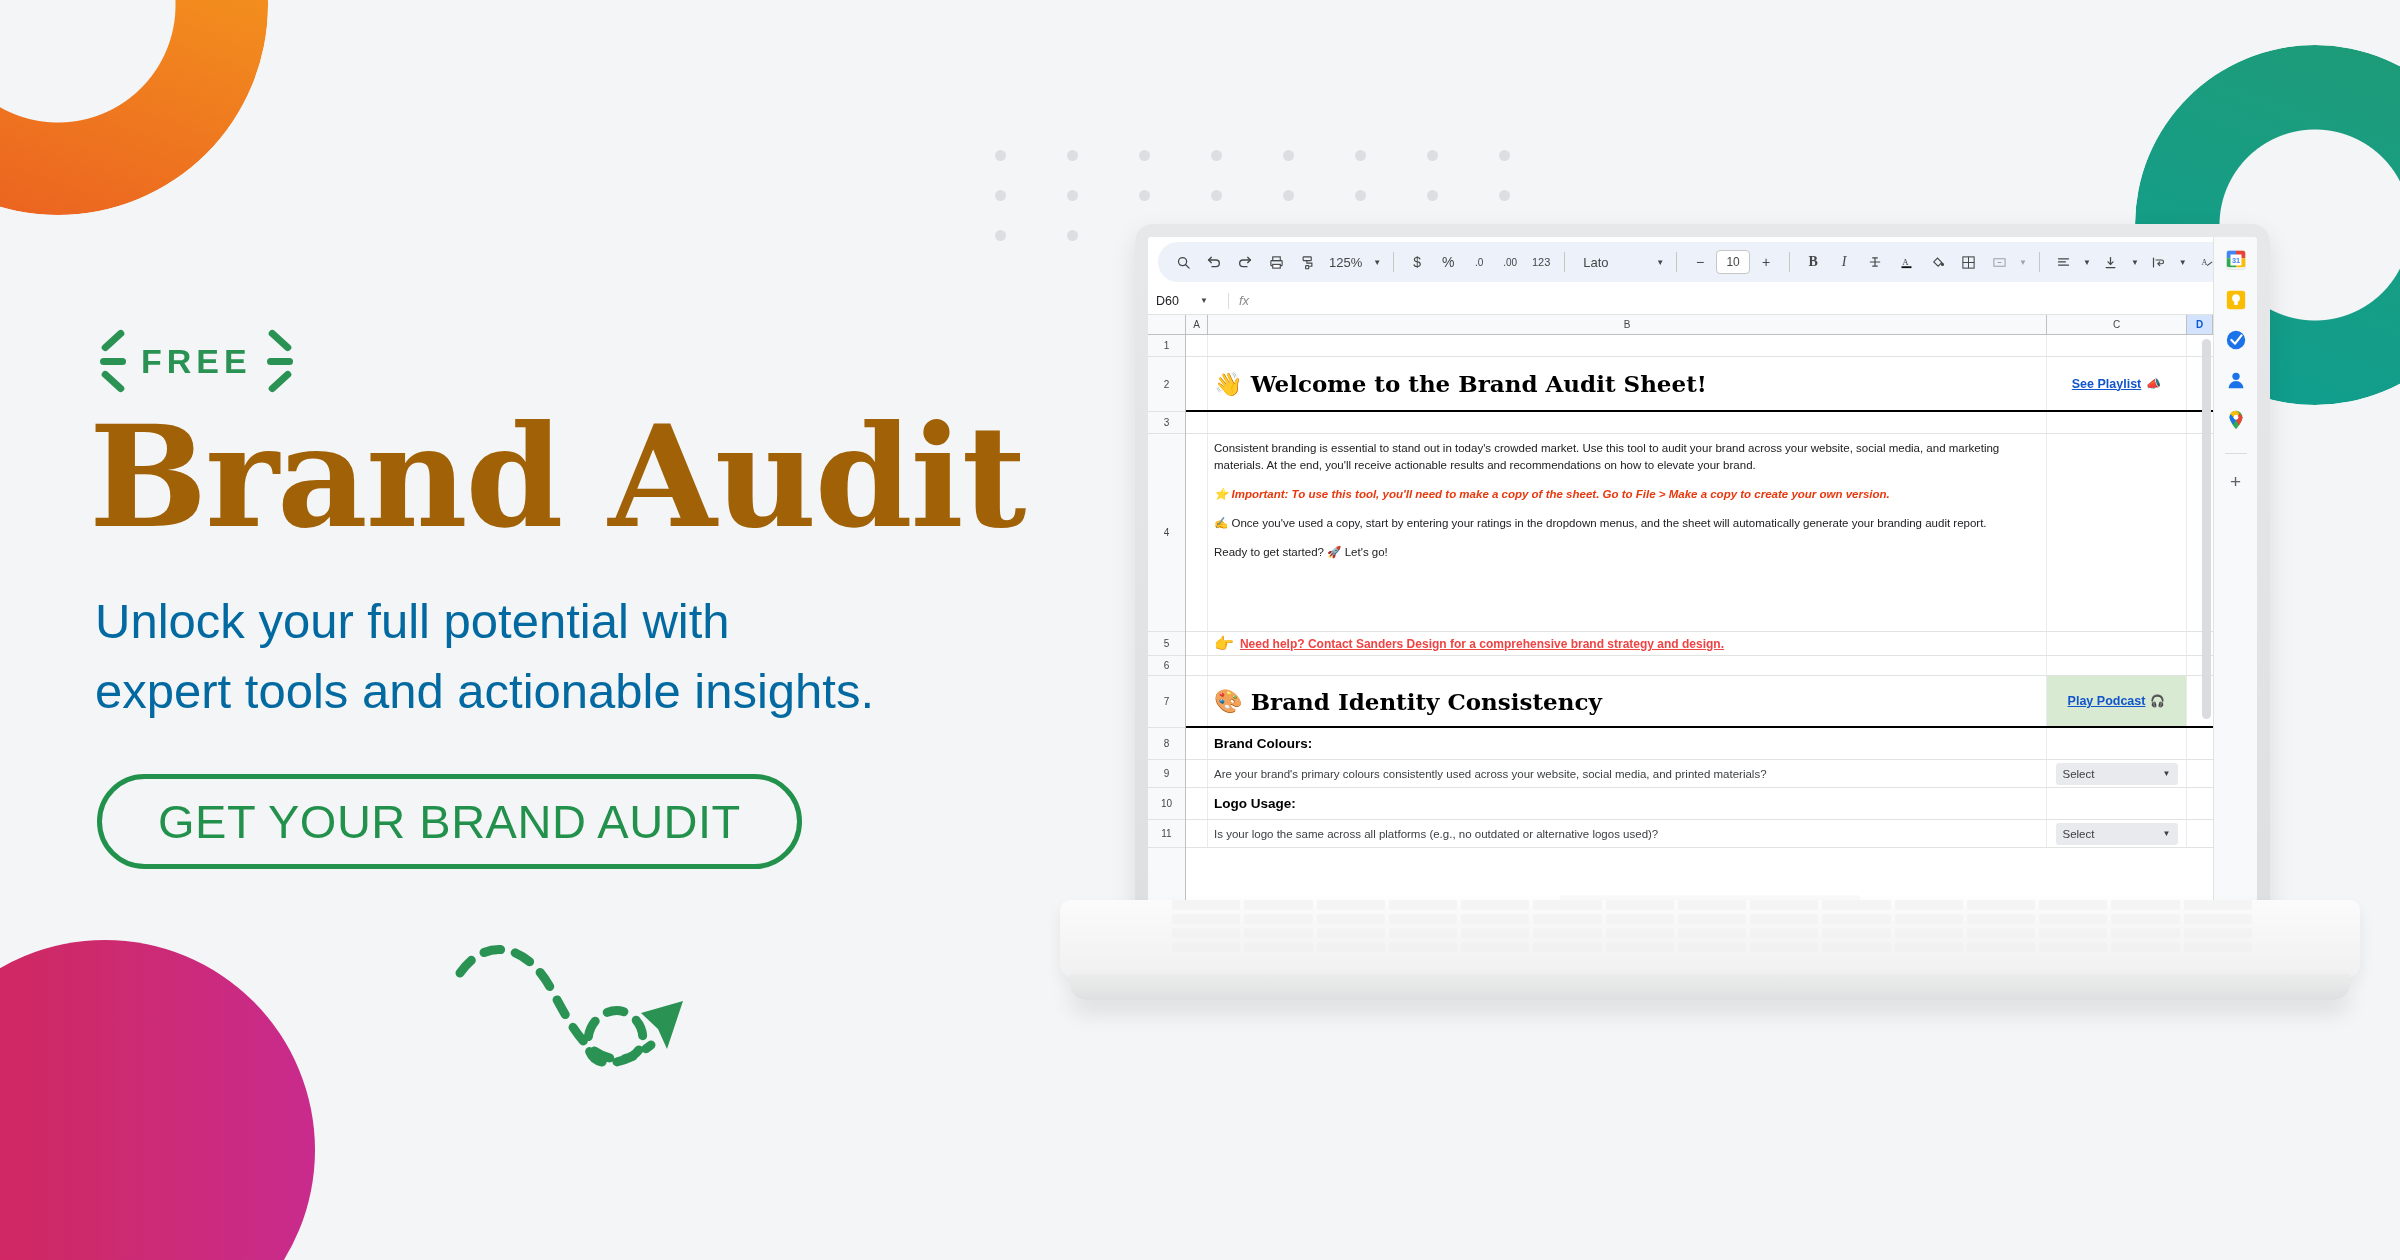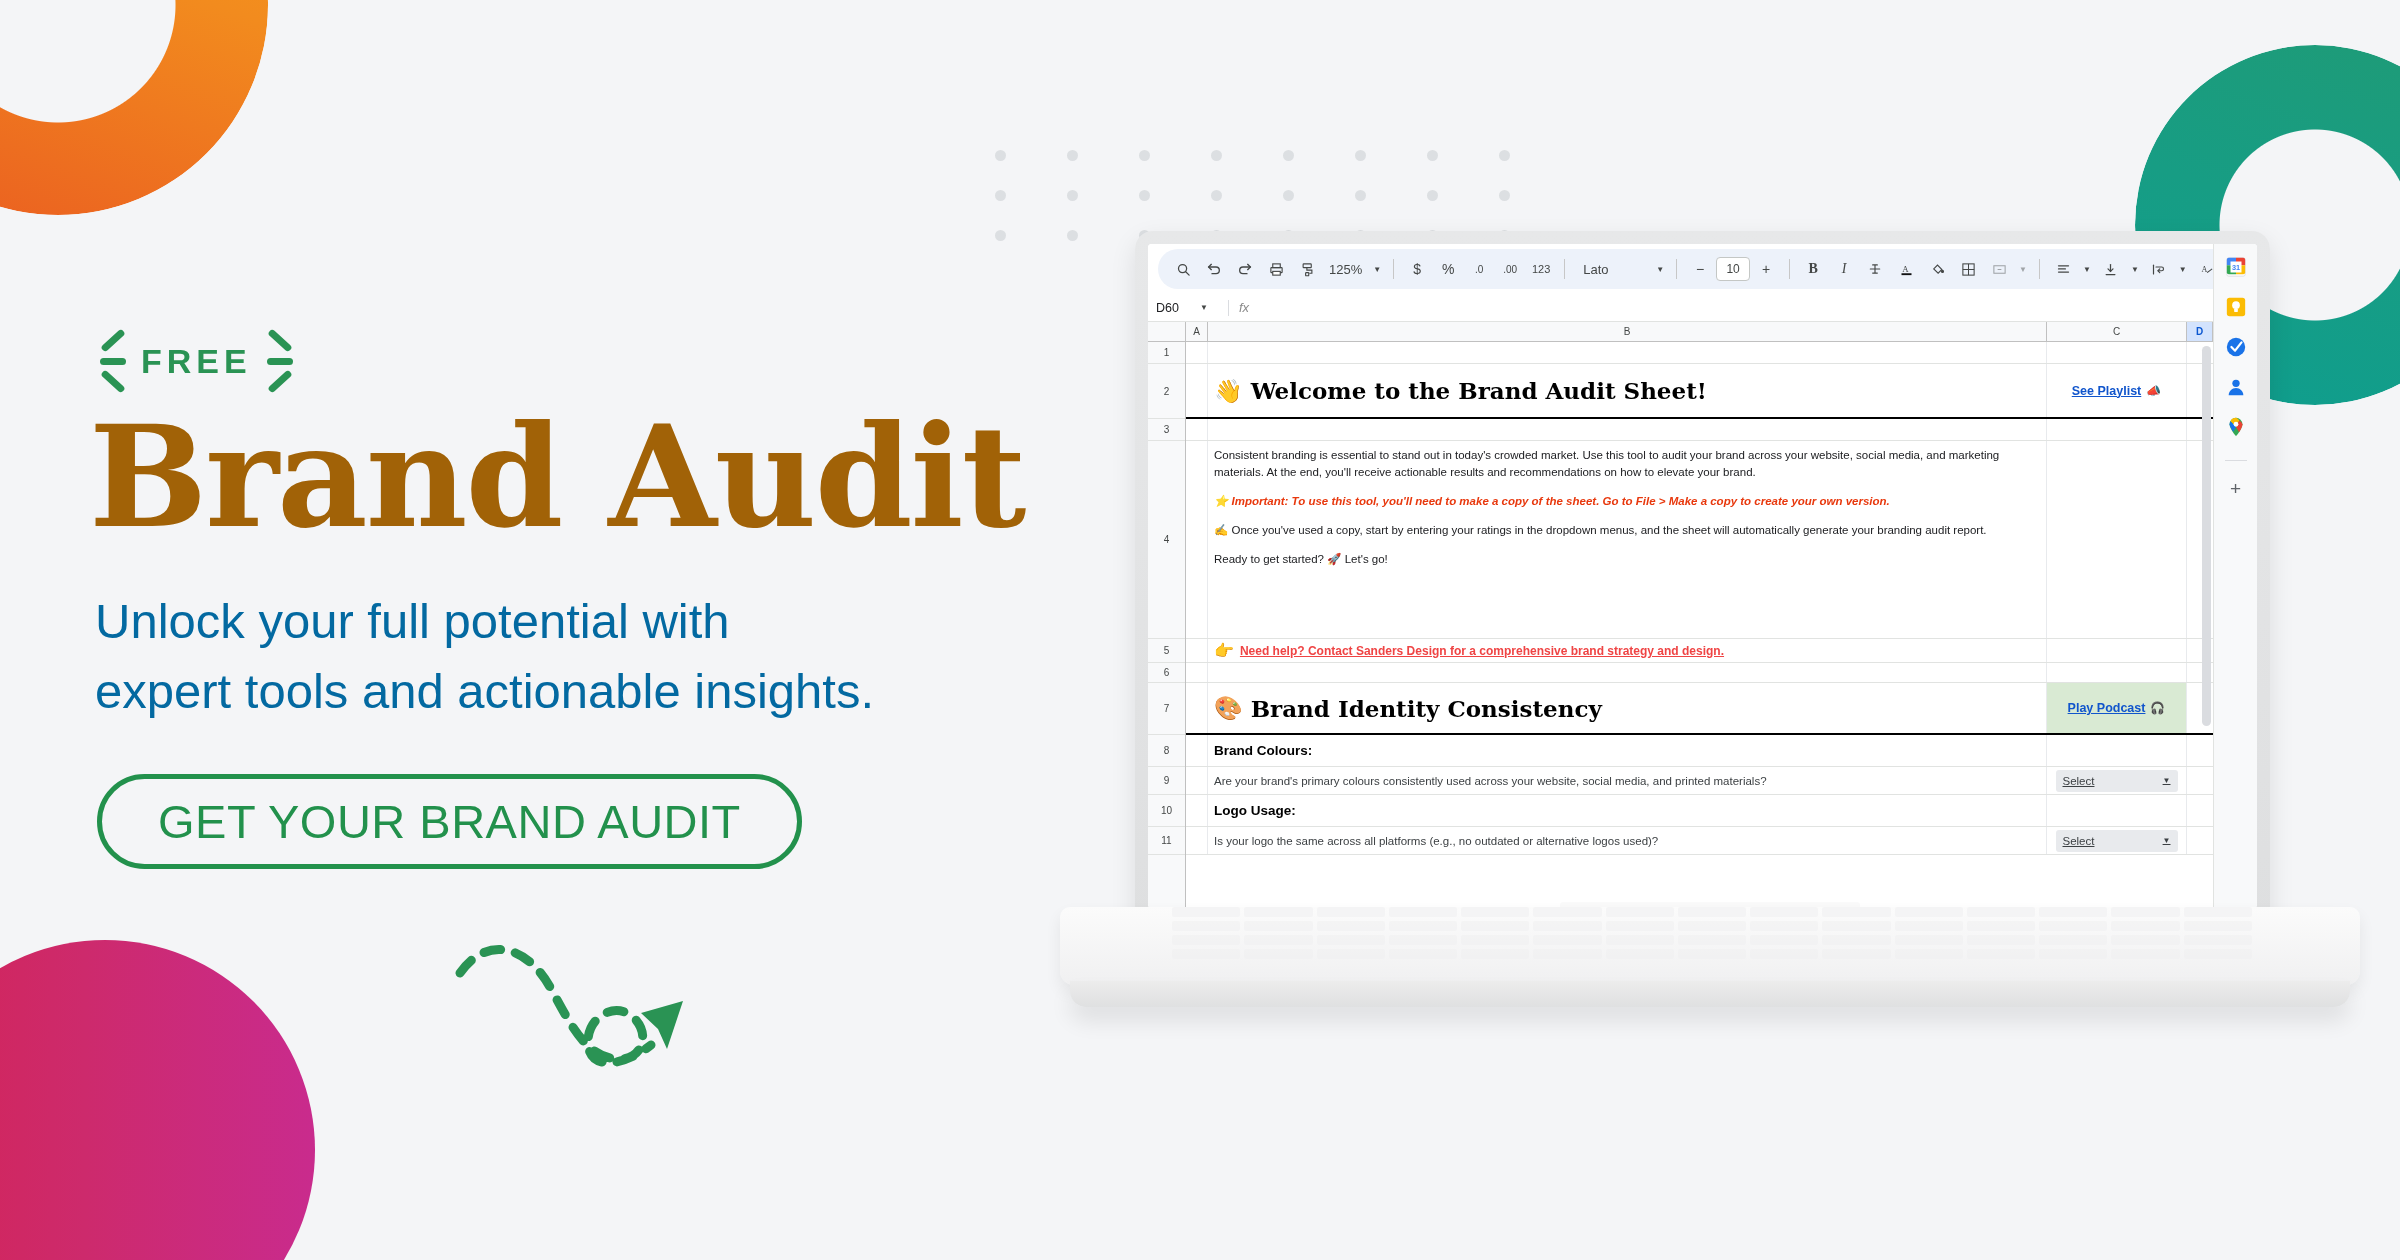--- a/index.html
+++ b/index.html
@@ -116,21 +116,21 @@
     font-family: "Liberation Sans", sans-serif;
     font-size: 47px;
     letter-spacing: 0.5px;
     cursor: pointer;
     white-space: nowrap;
   }
 
   .deco-arrow { position: absolute; left: 455px; top: 925px; }
 
   
-  .laptop { position: absolute; left: 1060px; top: 231px; width: 1300px; height: 880px; }
+  .laptop { position: absolute; left: 1060px; top: 224px; width: 1300px; height: 880px; }
   .laptop-lid {
     position: absolute; left: 75px; top: 0;
     width: 1135px; height: 700px;
     background: linear-gradient(180deg, #e7e8e9 0%, #dedfe0 100%);
     border-radius: 18px 18px 6px 6px;
     box-shadow: 0 10px 26px rgba(0,0,0,.10);
     padding: 13px 13px 23px 13px;
   }
   .screen {
     width: 100%; height: 100%;
@@ -265,21 +265,20 @@
   .greenfill { background: #d9ead3; }
   .center { display:flex; align-items:center; justify-content:center; height:100%; }
   .vcenter { display:flex; align-items:center; height:100%; }
 
   .chip-select {
     display: inline-flex; align-items: center; justify-content: space-between;
     width: 122px; height: 22px;
     background: #e8eaed; border-radius: 3px;
     padding: 0 7px; font-size: 11.5px; color: #3c4043;
     cursor: pointer;
-    text-decoration: underline;
   }
   .chip-select .cv { font-size: 8px; }
 
   .vscroll {
     position: absolute; right: 2px; top: 24px; width: 9px; height: 380px;
     background: #dadce0; border-radius: 5px;
   }
 
   .gs-side {
     width: 44px; background: #f8f9fa;

